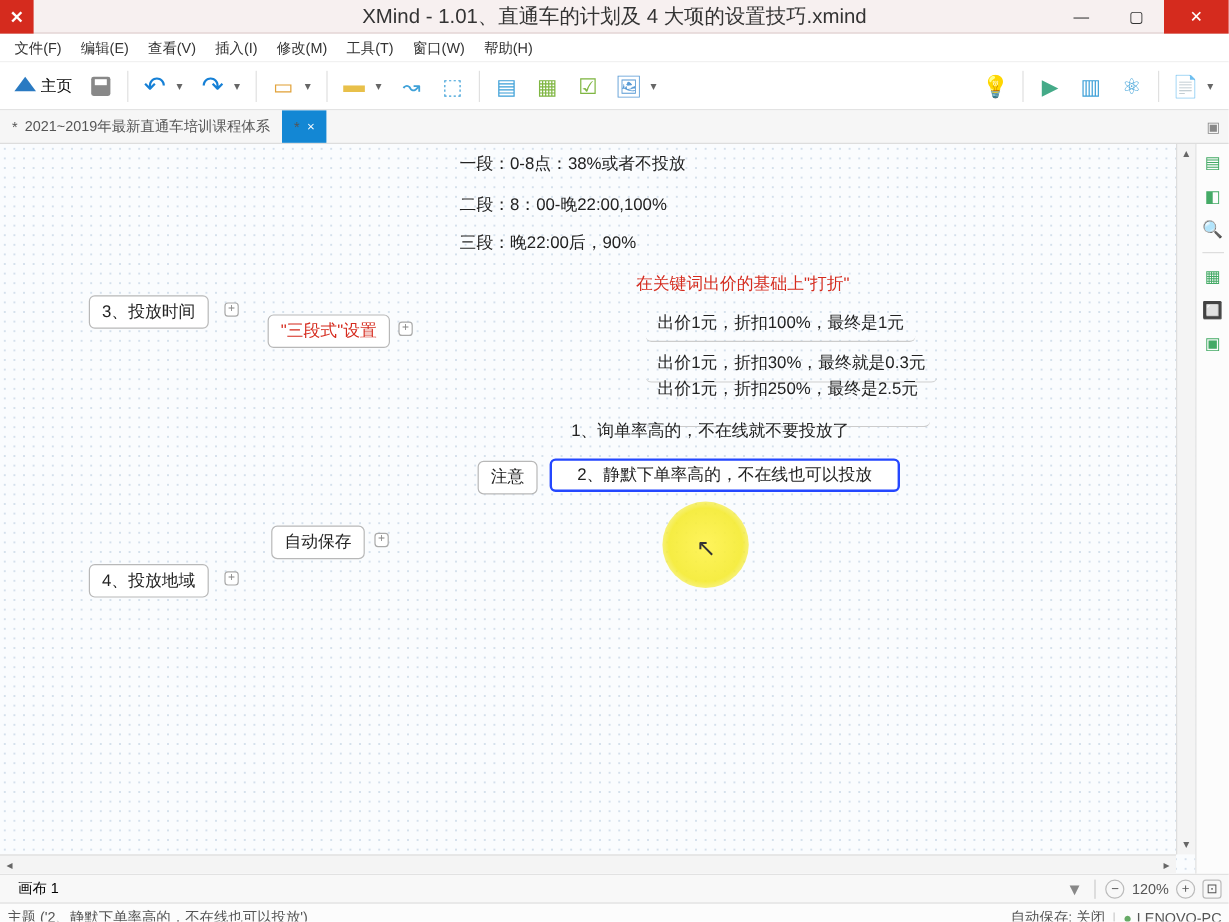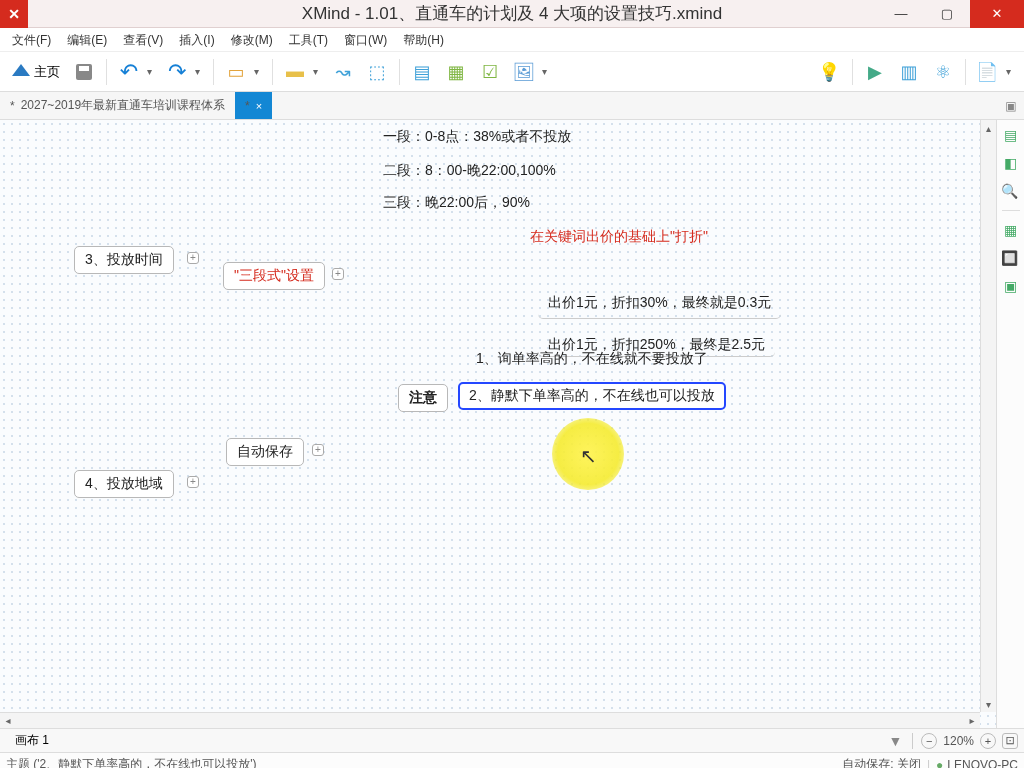--- a/index.html
+++ b/index.html
@@ -35,21 +35,21 @@
 .canvas { position: absolute; inset: 0 16px 16px 0; }
 .scroll-v { position: absolute; right: 0; top: 0; bottom: 16px; width: 16px; background: #f4f4f4; border-left: 1px solid #ddd; }
 .scroll-v .arrow { height: 16px; display: flex; align-items: center; justify-content: center; font-size: 10px; color: #666; }
 .scroll-h { position: absolute; left: 0; right: 16px; bottom: 0; height: 16px; background: #f4f4f4; border-top: 1px solid #ddd; display: flex; }
 .scroll-h .arrow { width: 16px; display: flex; align-items: center; justify-content: center; font-size: 10px; color: #666; }
 .scroll-h .track { flex: 1; }
 
 .node { position: absolute; background: #fff; border: 1px solid #b8b8b8; border-radius: 5px; padding: 4px 10px; font-size: 14px; color: #222; white-space: nowrap; }
 .node.txt { border: none; background: transparent; }
 .node.red { color: #d52b1e; }
-.node.selected { border: 2px solid #2447ff; padding: 3px 9px; }
+.node.selected { border: 2px solid #2447ff; padding: 3px 21px; }
 .handle { position: absolute; width: 12px; height: 12px; border: 1px solid #aaa; border-radius: 3px; background: #fff; font-size: 10px; line-height: 10px; text-align: center; color: #888; }
 
 .highlight { position: absolute; width: 72px; height: 72px; border-radius: 50%; background: radial-gradient(circle, #fff34a 0%, #f5eb2f 60%, rgba(245,235,47,0) 100%); opacity: 0.9; }
 .cursor-arrow { position: absolute; font-size: 20px; color: #333; }
 
 .sidepanel { width: 28px; background: #fcfcfc; border-left: 1px solid #ddd; display: flex; flex-direction: column; align-items: center; padding-top: 6px; gap: 10px; }
 .sidepanel .sp { width: 18px; height: 18px; font-size: 14px; display: flex; align-items: center; justify-content: center; color: #4a6; }
 .sidepanel .divider { width: 18px; height: 1px; background: #ddd; }
 
 .sheetbar { height: 24px; background: #f8f8f8; border-top: 1px solid #ddd; display: flex; align-items: center; font-size: 12px; padding: 0 6px; }
@@ -155,21 +155,21 @@
     </div>
   <div class="sep"></div>
   <div class="tbtn">
       <span style="color:#3fa1d8;font-size:18px">📄</span>
     </div>
   <div class="dd">▾</div>
 </div>
 
 <div class="tabbar">
   <div class="tab dirty">
-      <span>2027~2019年最新直通车培训课程体系</span>
+      <span>2021~2019年最新直通车培训课程体系</span>
     </div>
   <div class="tab active dirty">
       <span class="tx">×</span>
     </div>
   <div class="spacer"></div>
   <div class="tabtool">▣</div>
 </div>
 
 <div class="workspace">
   <div class="canvas-wrap">
@@ -180,24 +180,25 @@
 
       <div class="node red" style="left:223px; top:142px;"><span>"三段式"设置</span></div>
       <div class="handle" style="left:332px; top:148px;">+</div>
 
       <div class="node txt" style="left:373px; top:4px;"><span>一段：0-8点：38%或者不投放</span></div>
       <div class="node txt" style="left:373px; top:38px;"><span>二段：8：00-晚22:00,100%</span></div>
       <div class="node txt" style="left:373px; top:70px;"><span>三段：晚22:00后，90%</span></div>
 
 
       <div class="node txt red" style="left:520px; top:104px;"><span>在关键词出价的基础上"打折"</span></div>
+      <div class="node txt" style="left:538px; top:136px;border-bottom:1px solid #ccc;padding-bottom:6px;"><span>出价1元，折扣100%，最终是1元</span></div>
       <div class="node txt" style="left:538px; top:170px;border-bottom:1px solid #ccc;padding-bottom:6px;"><span>出价1元，折扣30%，最终就是0.3元</span></div>
-      <div class="node txt" style="left:538px; top:212px;border-bottom:1px solid #ccc;padding-bottom:2px;"><span>出价1元，折扣250%，最终是2.5元</span></div>
-
-      <div class="node" style="left:398px; top:264px;font-weight:bold;"><span>注意</span></div>
+      <div class="node txt" style="left:538px; top:191px;border-bottom:1px solid #ccc;padding-bottom:22px;"><span>出价1元，折扣250%，最终是2.5元</span></div>
+
+      <div class="node" style="left:398px; top:264px;"><span>注意</span></div>
 
       <div class="node txt" style="left:466px; top:226px;"><span>1、询单率高的，不在线就不要投放了</span></div>
       <div class="node selected" style="left:458px; top:262px;"><span>2、静默下单率高的，不在线也可以投放</span></div>
 
       <div class="node" style="left:226px; top:318px;"><span>自动保存</span></div>
       <div class="handle" style="left:312px; top:324px;">+</div>
 
       <div class="node" style="left:74px; top:350px;"><span>4、投放地域</span></div>
       <div class="handle" style="left:187px; top:356px;">+</div>
 

